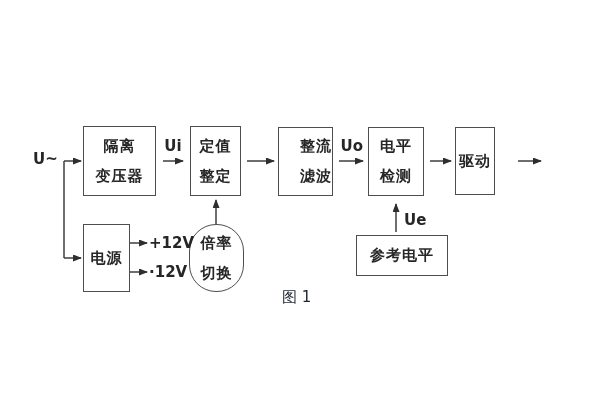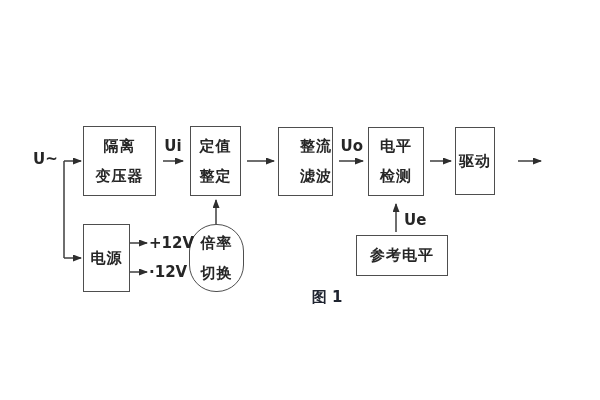--- a/index.html
+++ b/index.html
@@ -62,23 +62,22 @@
   .l-uo     { left: 310px; top: 137px; width: 26px; text-align: right; }
   .l-ue     { left: 377px; top: 211px; text-align: right; }
   .l-plus12 { left: 122px; top: 234px; }
   .l-minus12{ left: 122px; top: 263px; }
 
   .caption {
     position: absolute;
     left: 255px;
     top: 288px;
     width: 90px;
-    text-align: center;
     font-size: 15px;
-    font-weight: 700;
+    font-weight: 400;
     color: #1f2430;
   }
 </style>
 </head>
 <body>
 
 <div class="canvas">
 
   <svg class="connectors" viewBox="0 0 600 400" xmlns="http://www.w3.org/2000/svg">
     <defs>

